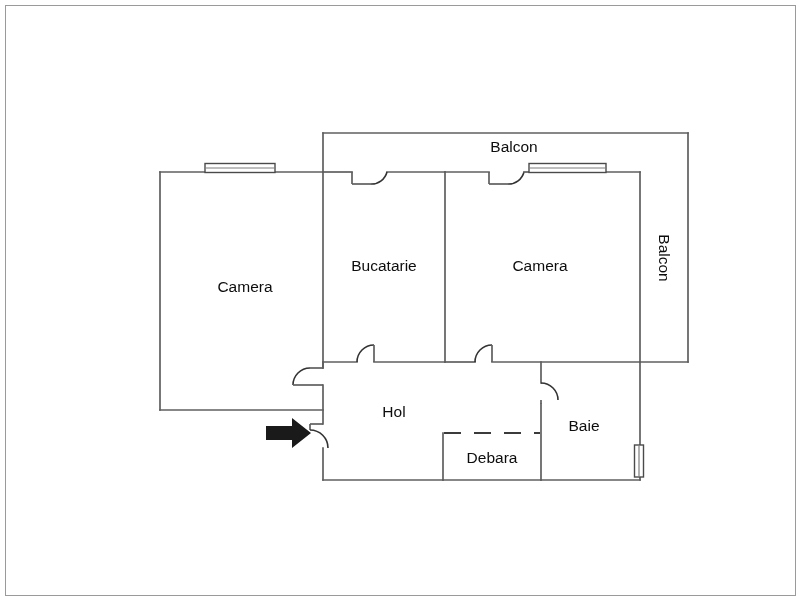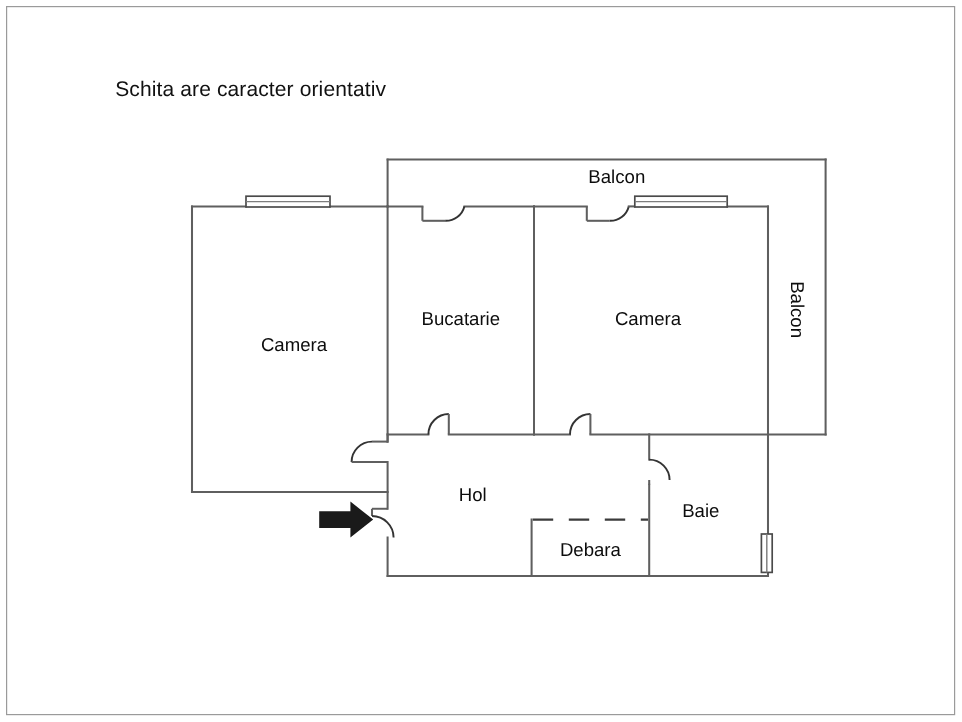--- a/index.html
+++ b/index.html
@@ -97,21 +97,20 @@
     dominant-baseline: middle;
   }
 </style>
 </head>
 <body>
 
 <div id="page">
 
   <div id="frame"></div>
 
-  <div id="title">Schita are caracter orientativ</div>
 
   <svg id="plan" width="802" height="602" viewBox="0 0 802 602">
 
     <g>
 
       <path class="wall" d="M 323 133 L 688 133"></path>
       <path class="wall" d="M 323 133 L 323 172"></path>
 
       <path class="wall" d="M 688 133 L 688 362"></path>
       <path class="wall" d="M 640 362 L 688 362"></path>

